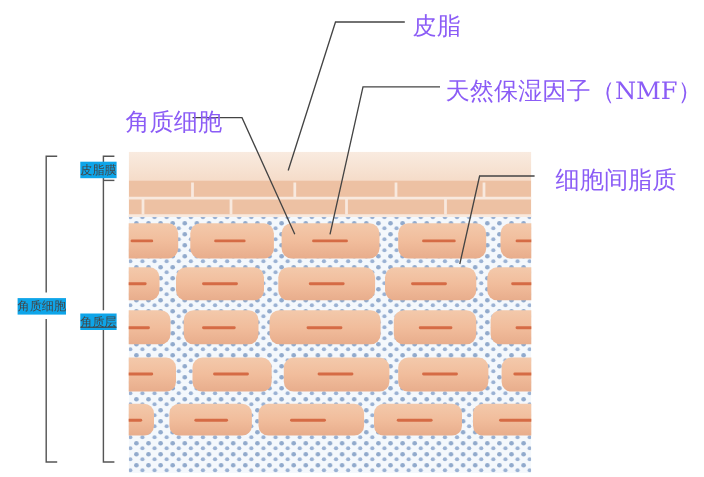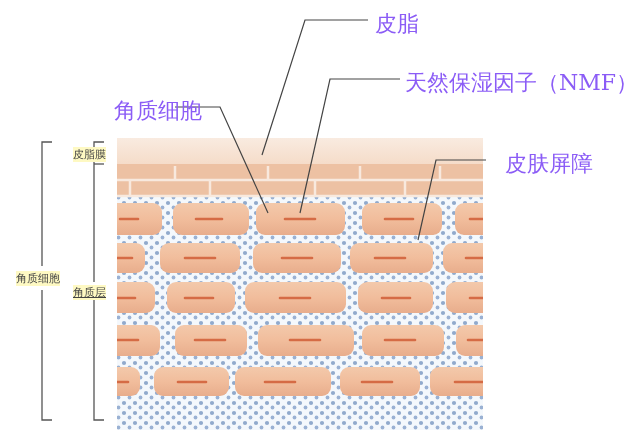--- a/index.html
+++ b/index.html
@@ -1,19 +1,19 @@
 <!DOCTYPE html>
 <html><head>
 <meta charset="utf-8">
 <style>
   html, body { margin:0; padding:0; }
   body { width:640px; height:434px; background:#ffffff; position:relative; overflow:hidden;
          font-family:"DejaVu Serif","Liberation Serif",serif; color:#333; }
   .label { position:absolute; font-size:22px; color:#8b5cf6; white-space:nowrap; }
-  .small { position:absolute; font-size:11px; color:#444; font-family:"DejaVu Sans","Liberation Sans",sans-serif; white-space:nowrap; background:#fef9c3; }
+  .small { position:absolute; font-size:11px; color:#444; font-family:"DejaVu Sans","Liberation Sans",sans-serif; white-space:nowrap; background:#0ea5e9; }
   svg { position:absolute; left:0; top:0; }
 </style>
 </head>
 <body>
 
 <svg width="640" height="434" viewBox="0 0 640 434">
   <defs>
     <linearGradient id="cellGrad" x1="0" y1="0" x2="0" y2="1">
       <stop offset="0" stop-color="#f3c9ab"></stop>
       <stop offset="0.5" stop-color="#f1bd9c"></stop>
@@ -143,17 +143,17 @@
     <polyline points="42,290 42,420 52,420"></polyline>
     <polyline points="104,142 94,142 94,282"></polyline>
     <polyline points="94,300 94,420 104,420"></polyline>
     <line x1="94" y1="164" x2="104" y2="164"></line>
   </g>
 </svg>
 
 <div class="label" style="left:375px;top:9px;">皮脂</div>
 <div class="label" style="left:405px;top:68px;">天然保湿因子（NMF）</div>
 <div class="label" style="left:80px;top:96px;margin-left:34px;">角质细胞</div>
-<div class="label" style="left:505px;top:149px;">皮肤屏障</div>
+<div class="label" style="left:505px;top:149px;">细胞间脂质</div>
 
 <div class="small" style="left:73px;top:147px;">皮脂膜</div>
 <div class="small" style="left:16px;top:271px;">角质细胞</div>
 <div class="small" style="left:73px;top:285px;text-decoration:underline;">角质层</div>
 
 </body></html>

